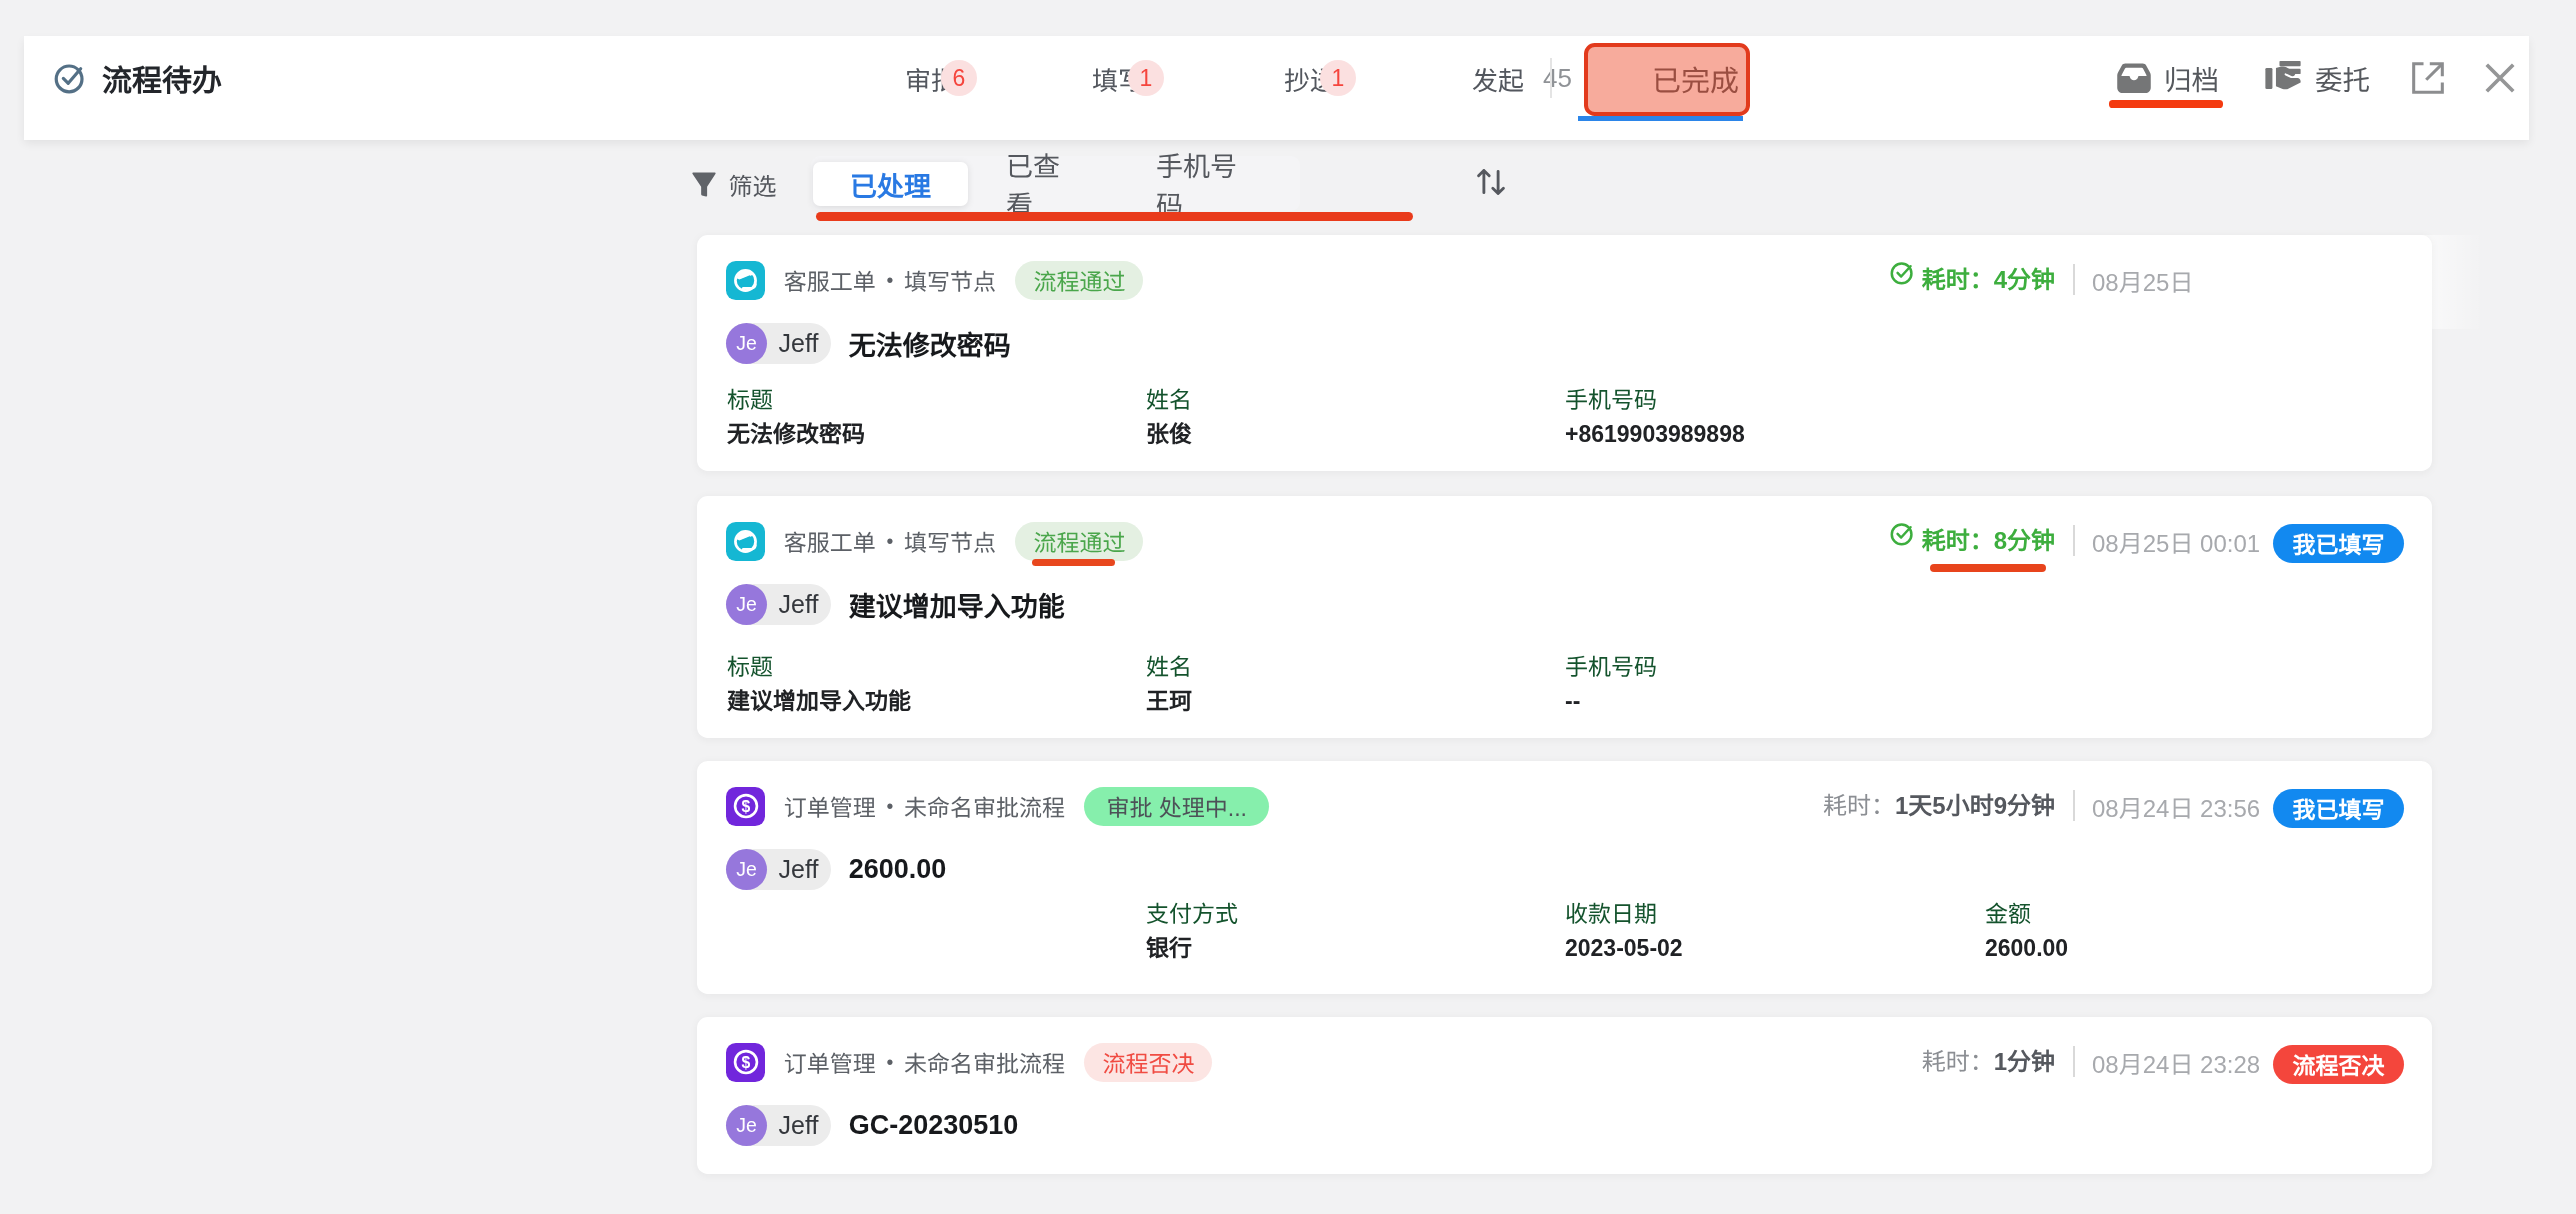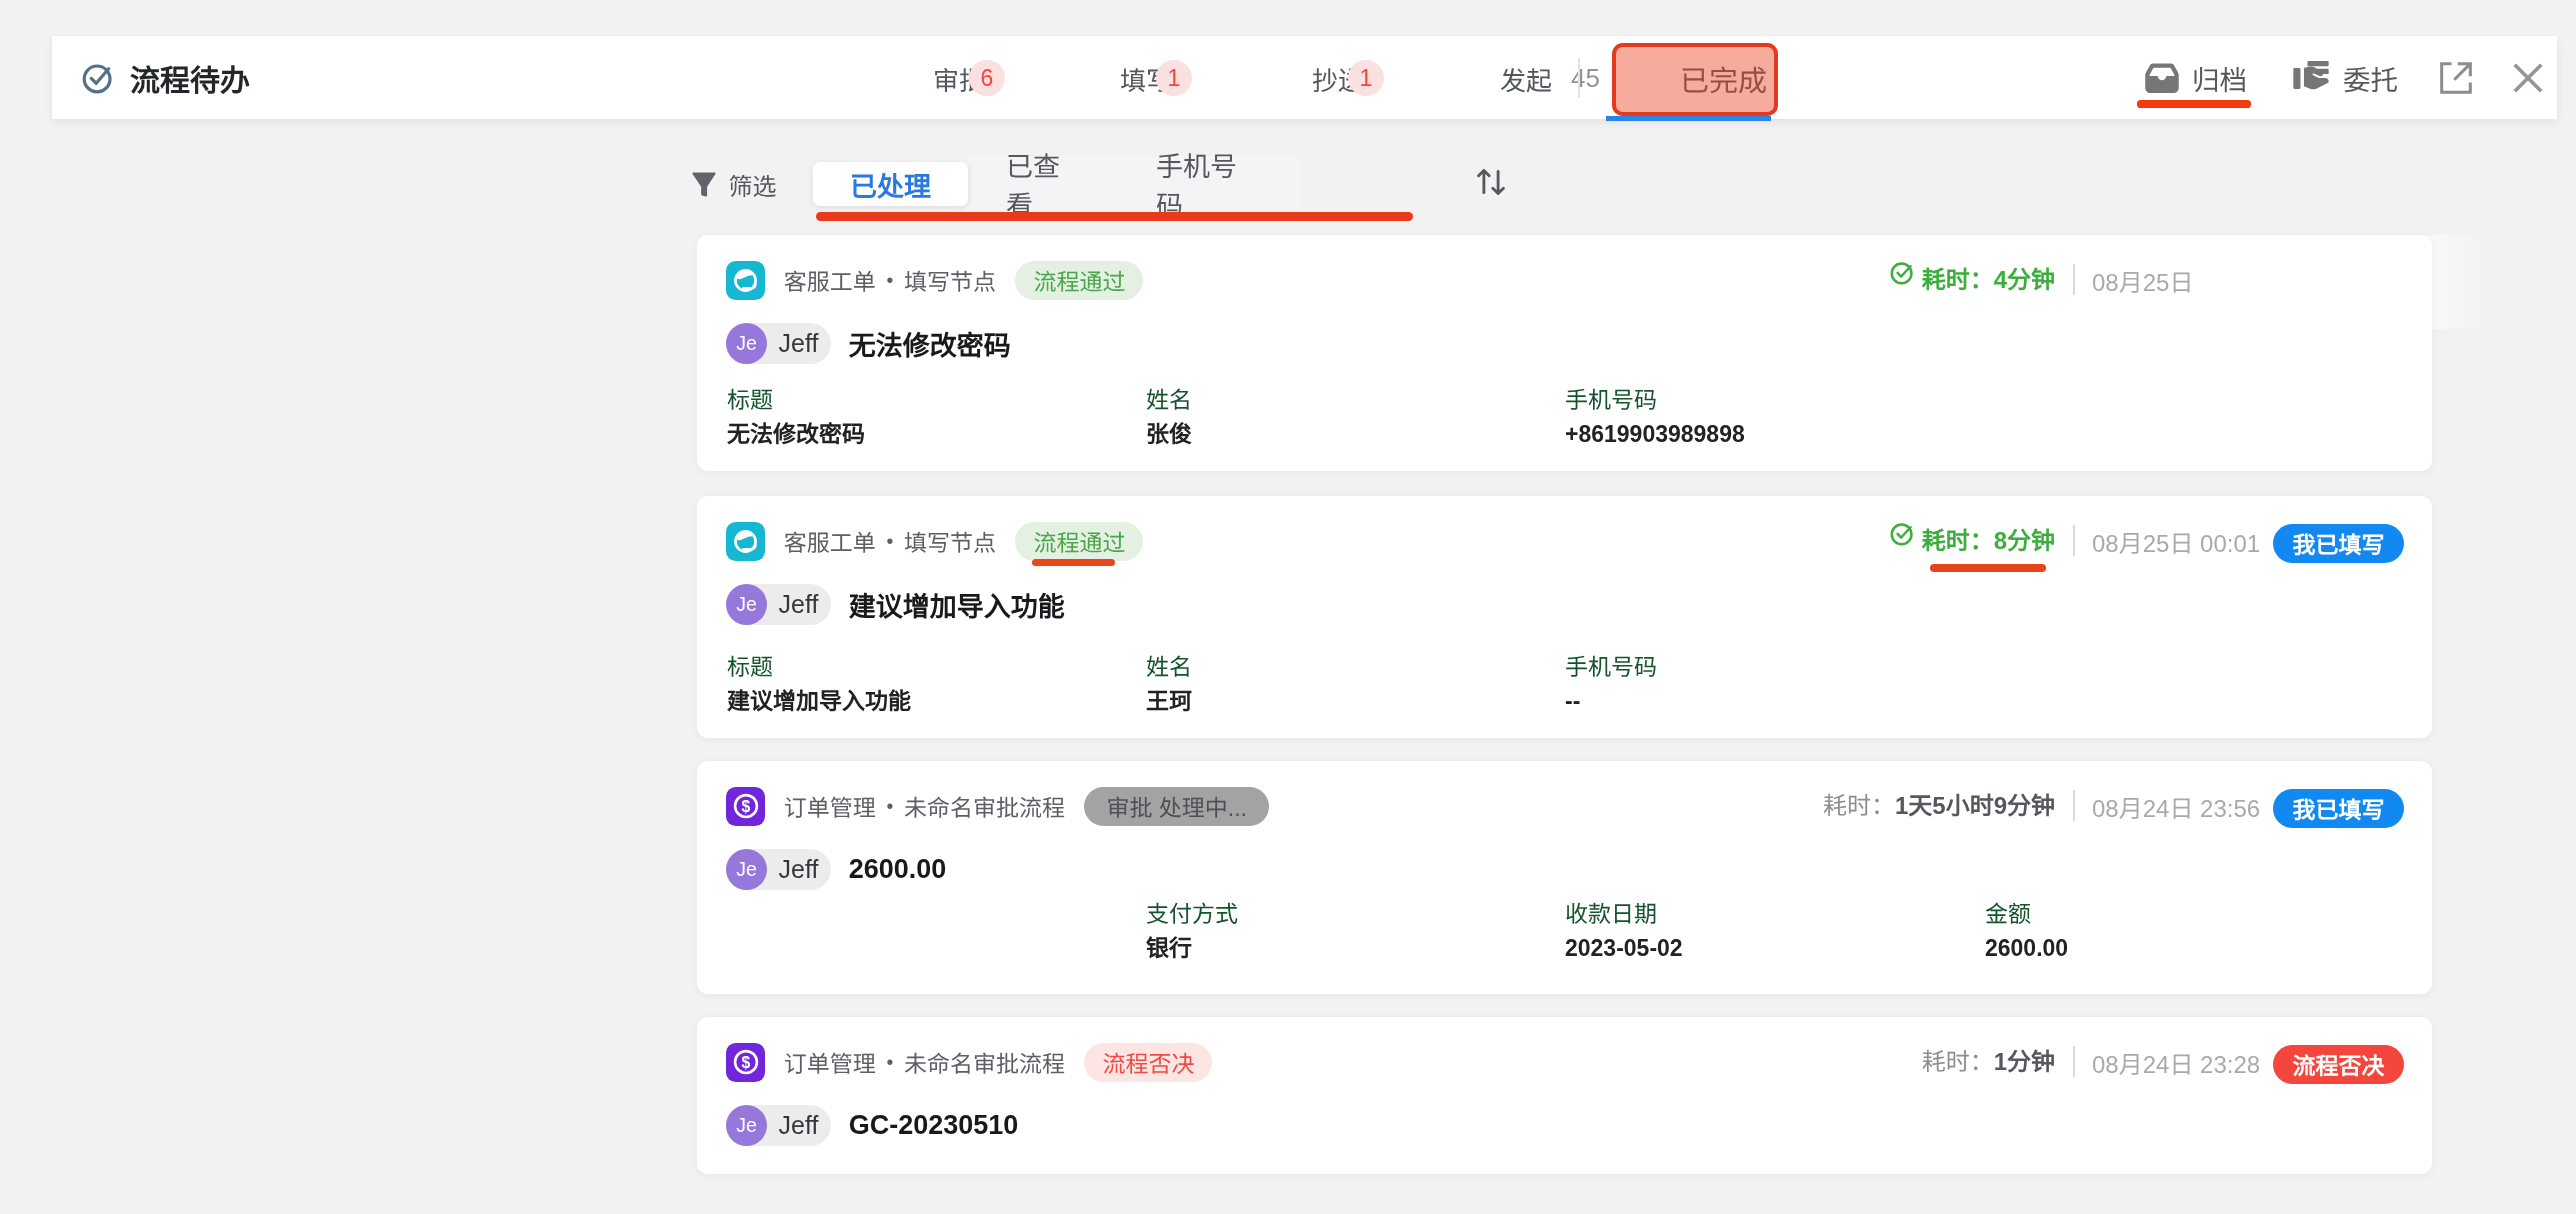--- a/index.html
+++ b/index.html
@@ -1,21 +1,21 @@
 <!DOCTYPE html>
 <html lang="zh-CN" style="font-size:14px"><head>
 <meta charset="utf-8">
 <title>流程待办</title>
 <style>
   * { margin:0; padding:0; box-sizing:border-box; }
   html,body { width:2576px; height:1214px; }
   body { background:#f2f2f3; font-family:"Liberation Sans", sans-serif; position:relative; overflow:hidden; }
 
   
-  #hdr { position:absolute; left:52px; top:36px; width:2505px; height:83px; background:#fff;
+  #hdr { position:absolute; left:24px; top:36px; width:2505px; height:104px; background:#fff;
          box-shadow:0 3.6px 9px rgba(0,0,0,0.07); }
   #hdr .title { position:absolute; left:78px; top:0; height:84px; display:flex; align-items:center;
                 font-size:30px; font-weight:700; color:#23262b; }
   .tabtxt { position:absolute; top:0; height:84px; display:flex; align-items:center;
             font-size:26px; color:#53575e;margin-left:29px; }
   .badge { position:absolute; top:24px; width:36px; height:36px; border-radius:50%;
            background:#fbe0e0; color:#f5453d; font-size:23px; font-weight:500;
            display:flex; align-items:center; justify-content:center; }
   .vsep-h { position:absolute; left:1526px; top:22px; width:1.8px; height:40px; background:#e4e4e4; }
   #ind { position:absolute; left:1554px; top:80px; width:165px; height:5.3px; background:#2b85e9; }
@@ -39,21 +39,21 @@
   .card { position:absolute; left:697px; width:1735px; background:#fff; border-radius:10.7px;
           box-shadow:0 1.8px 9px rgba(31,35,41,0.05); }
   .approw { position:absolute; left:29px; top:25px; height:40px; display:flex; align-items:center; }
   .appico { width:39px; height:39px; border-radius:9.8px; margin-right:18.7px; flex:none;
             display:flex; align-items:center; justify-content:center; }
   .appname { font-size:23px; color:#5c6066; white-space:nowrap; }
   .appname .dot { display:inline-block; margin:0 10.7px; transform:translateY(-2.7px); font-size:19.5px; }
   .tagpill { margin-left:19.5px; height:39px; border-radius:19.5px; padding:0 18px; display:flex; align-items:center;
              font-size:23px; font-weight:400; white-space:nowrap; }
   .tp-green { background:#e4f0e2; color:#4aa64b; }
-  .tp-gray  { background:#a3a3a3; color:#4d5157; font-weight:500; padding:0 22px; }
+  .tp-gray  { background:#86efac; color:#4d5157; font-weight:500; padding:0 22px; }
   .tp-red   { background:#fce5e3; color:#f04b42; }
   .timeblk { position:absolute; top:25px; height:40px; right:377px; display:flex; white-space:nowrap; }
   .t-green { font-size:24px; font-weight:600; color:#3dae3e; margin-left:6.2px; }
   .t-glabel { font-size:24px; color:#8b8e93; }
   .t-gval { font-size:24px; font-weight:700; color:#55585e; }
   .cvline { position:absolute; top:29px; right:357px; width:1.8px; height:31px; background:#d9d9d9; }
   .cdate { position:absolute; left:1395px; top:25px; height:40px; display:flex; align-items:center;
            font-size:24px; font-weight:500; color:#a7a9ad; white-space:nowrap; }
   .statuspill { position:absolute; right:28px; top:27.5px; height:39px; padding:0 19.5px; border-radius:19.5px;
                 display:flex; align-items:center; color:#fff; font-size:23px; font-weight:600; white-space:nowrap; }

